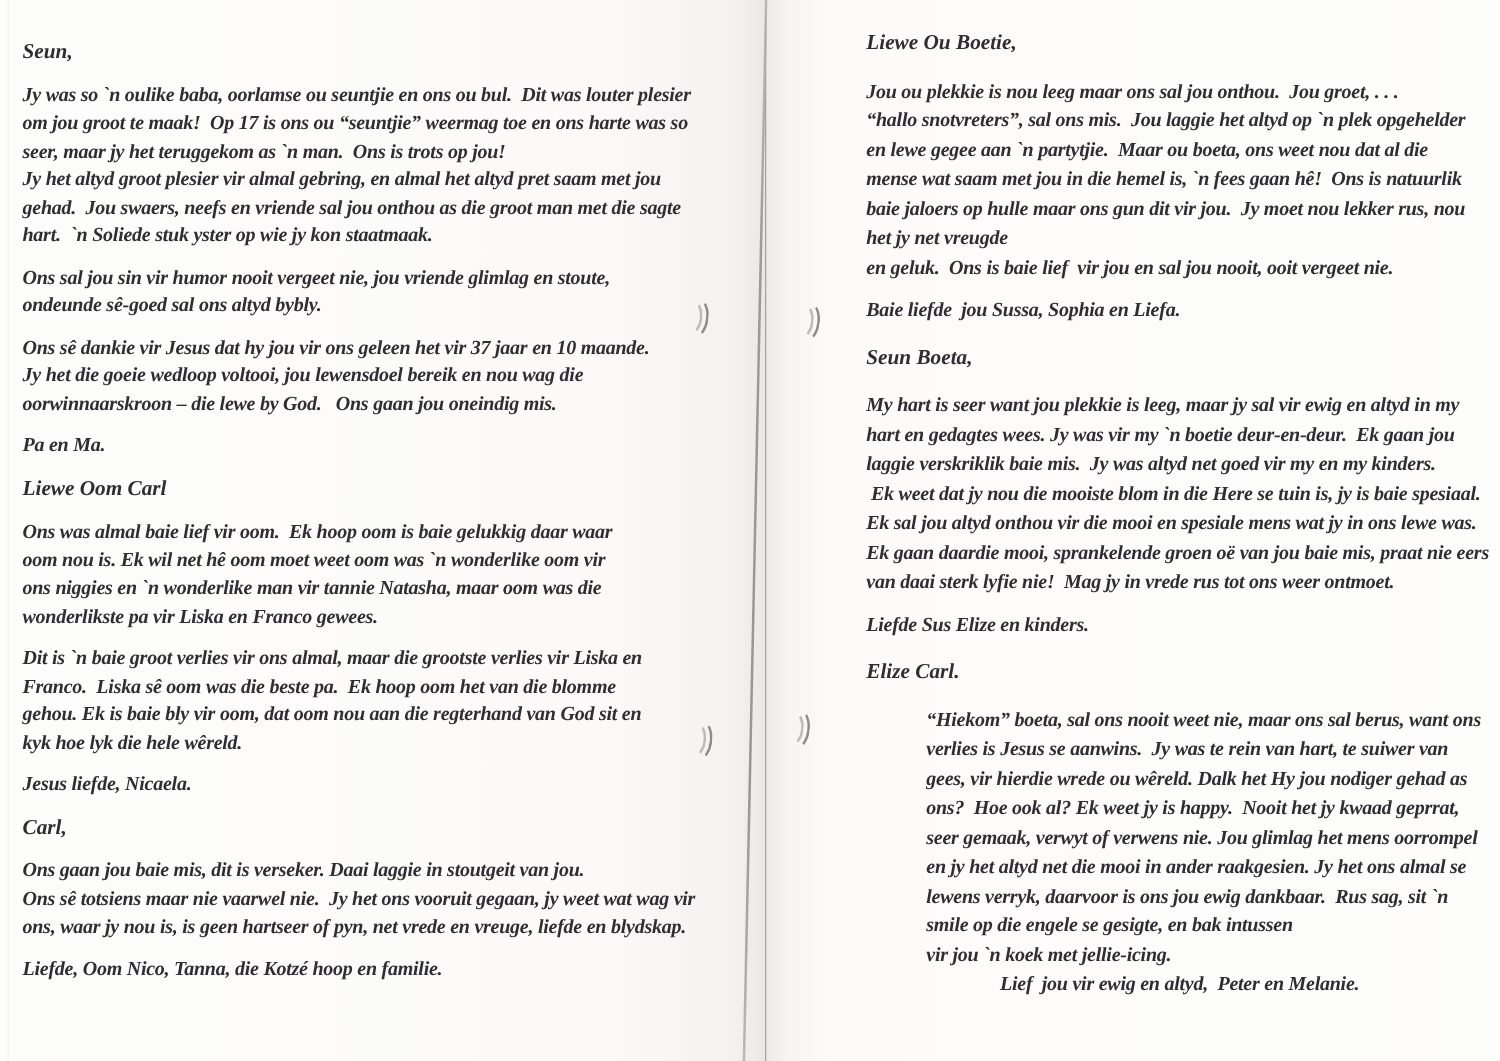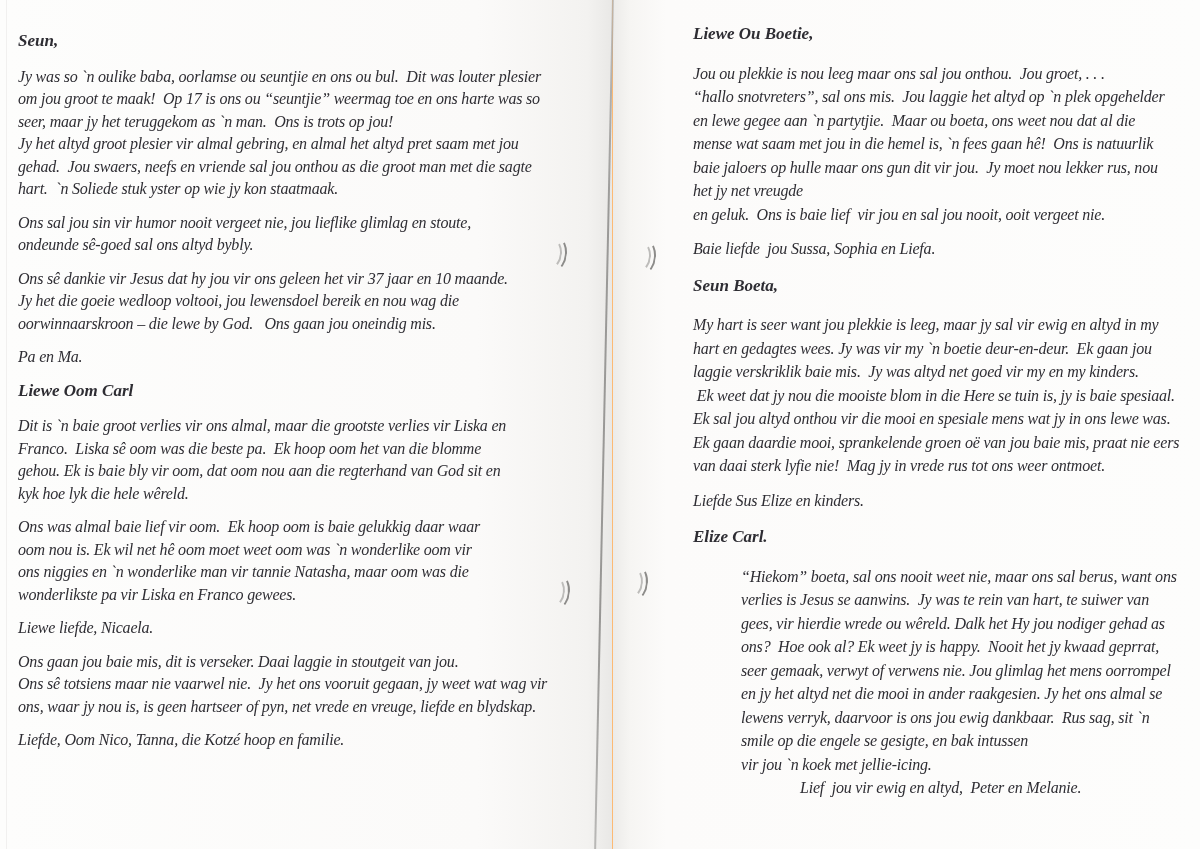--- a/index.html
+++ b/index.html
@@ -5,21 +5,21 @@
   html, body {
     margin: 0;
     padding: 0;
     background: #ffffff;
   }
   .scan {
     position: relative;
     width: 1200px;
     height: 849px;
     overflow: hidden;
-    background: #fdba74;
+    background: #a3a3a3;
     font-family: "Liberation Serif", "DejaVu Serif", serif;
     font-style: italic;
     color: #2e2d33;
   }
   .page {
     position: absolute;
     top: 0;
     height: 849px;
   }
   .page-left {
@@ -46,20 +46,21 @@
     top: 22px;
     width: 542px;
     line-height: 23.5px;
     margin-left: 40px;
   }
   .block {
     white-space: pre-wrap;
     font-size: 16px;
     letter-spacing: -0.2px;
     margin: 0 0 11px 0;
+    font-weight: bold;
   }
   .heading {
     font-weight: bold;
     font-size: 17px;
     letter-spacing: 0;
     margin-bottom: 13px;
   }
   .page-right .heading {
     margin-bottom: 16px;
   }
@@ -137,36 +138,37 @@
 
   <div class="page page-left">
     <div class="page-content">
         <div class="block heading">Seun,</div>
         <div class="block body">Jy was so `n oulike baba, oorlamse ou seuntjie en ons ou bul.  Dit was louter plesier
 om jou groot te maak!  Op 17 is ons ou “seuntjie” weermag toe en ons harte was so
 seer, maar jy het teruggekom as `n man.  Ons is trots op jou!
 Jy het altyd groot plesier vir almal gebring, en almal het altyd pret saam met jou
 gehad.  Jou swaers, neefs en vriende sal jou onthou as die groot man met die sagte
 hart.  `n Soliede stuk yster op wie jy kon staatmaak.</div>
-        <div class="block body">Ons sal jou sin vir humor nooit vergeet nie, jou lieflike glimlag en stoute,
+        <div class="block body">Ons sal jou sin vir humor nooit vergeet nie, jou vriende glimlag en stoute,
 ondeunde sê-goed sal ons altyd bybly.</div>
         <div class="block body">Ons sê dankie vir Jesus dat hy jou vir ons geleen het vir 37 jaar en 10 maande.
 Jy het die goeie wedloop voltooi, jou lewensdoel bereik en nou wag die
 oorwinnaarskroon – die lewe by God.   Ons gaan jou oneindig mis.</div>
         <div class="block body">Pa en Ma.</div>
         <div class="block heading">Liewe Oom Carl</div>
+        <div class="block body">Ons was almal baie lief vir oom.  Ek hoop oom is baie gelukkig daar waar
+oom nou is. Ek wil net hê oom moet weet oom was `n wonderlike oom vir
+ons niggies en `n wonderlike man vir tannie Natasha, maar oom was die
+wonderlikste pa vir Liska en Franco gewees.</div>
         <div class="block body">Dit is `n baie groot verlies vir ons almal, maar die grootste verlies vir Liska en
 Franco.  Liska sê oom was die beste pa.  Ek hoop oom het van die blomme
 gehou. Ek is baie bly vir oom, dat oom nou aan die regterhand van God sit en
 kyk hoe lyk die hele wêreld.</div>
-        <div class="block body">Ons was almal baie lief vir oom.  Ek hoop oom is baie gelukkig daar waar
-oom nou is. Ek wil net hê oom moet weet oom was `n wonderlike oom vir
-ons niggies en `n wonderlike man vir tannie Natasha, maar oom was die
-wonderlikste pa vir Liska en Franco gewees.</div>
-        <div class="block body">Liewe liefde, Nicaela.</div>
+        <div class="block body">Jesus liefde, Nicaela.</div>
+        <div class="block heading">Carl,</div>
         <div class="block body">Ons gaan jou baie mis, dit is verseker. Daai laggie in stoutgeit van jou.
 Ons sê totsiens maar nie vaarwel nie.  Jy het ons vooruit gegaan, jy weet wat wag vir
 ons, waar jy nou is, is geen hartseer of pyn, net vrede en vreuge, liefde en blydskap.</div>
         <div class="block body">Liefde, Oom Nico, Tanna, die Kotzé hoop en familie.</div>
       </div>
   </div>
 
   <div class="page page-right">
     <div class="page-content">
         <div class="block heading">Liewe Ou Boetie,</div>

